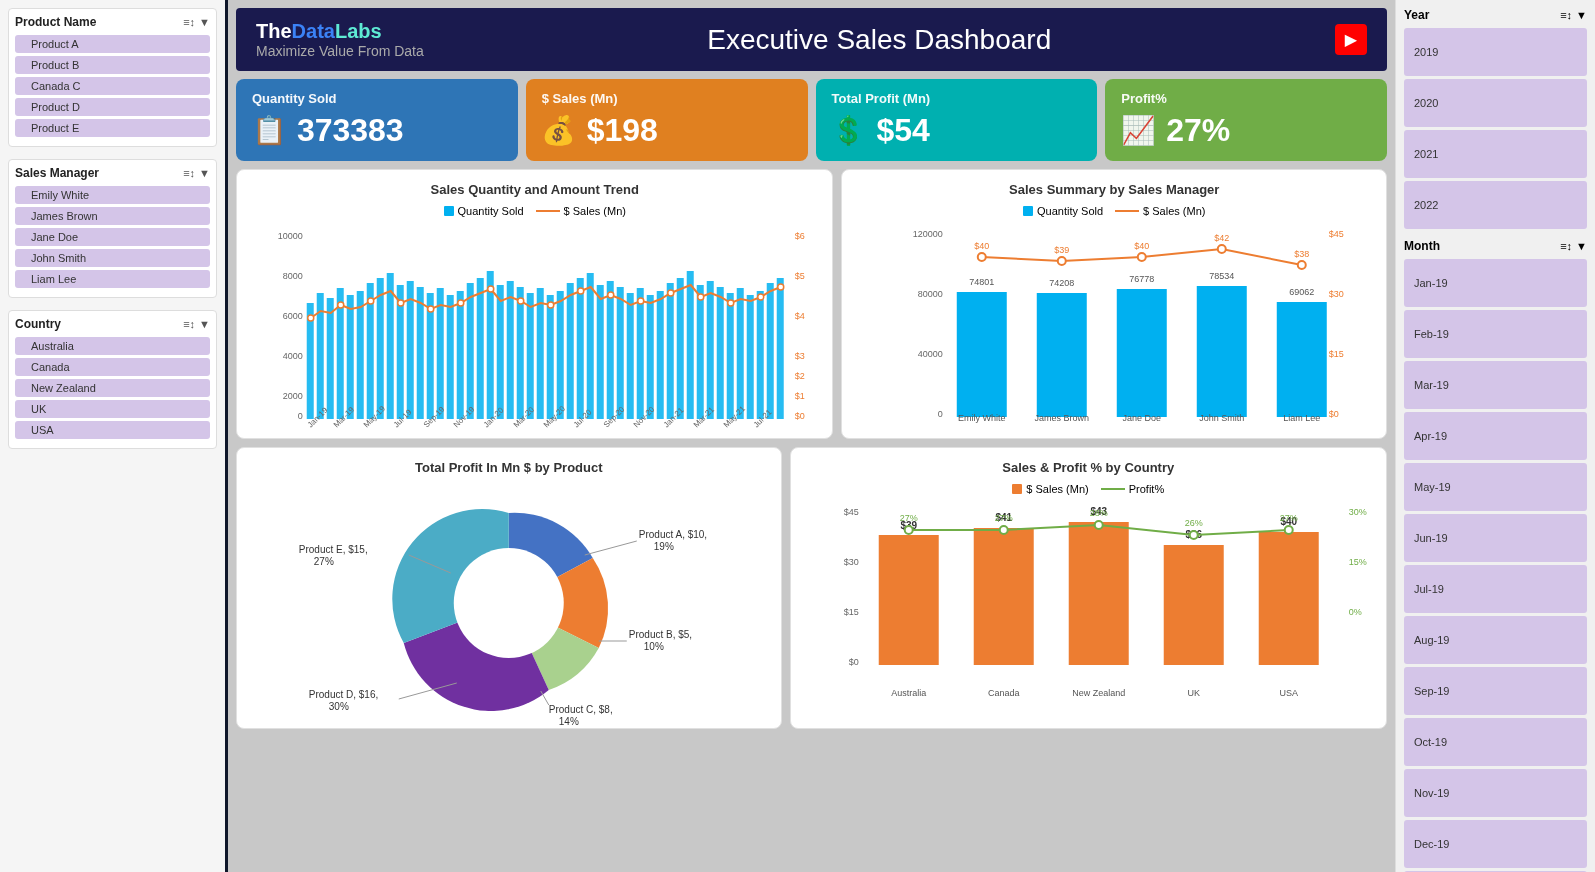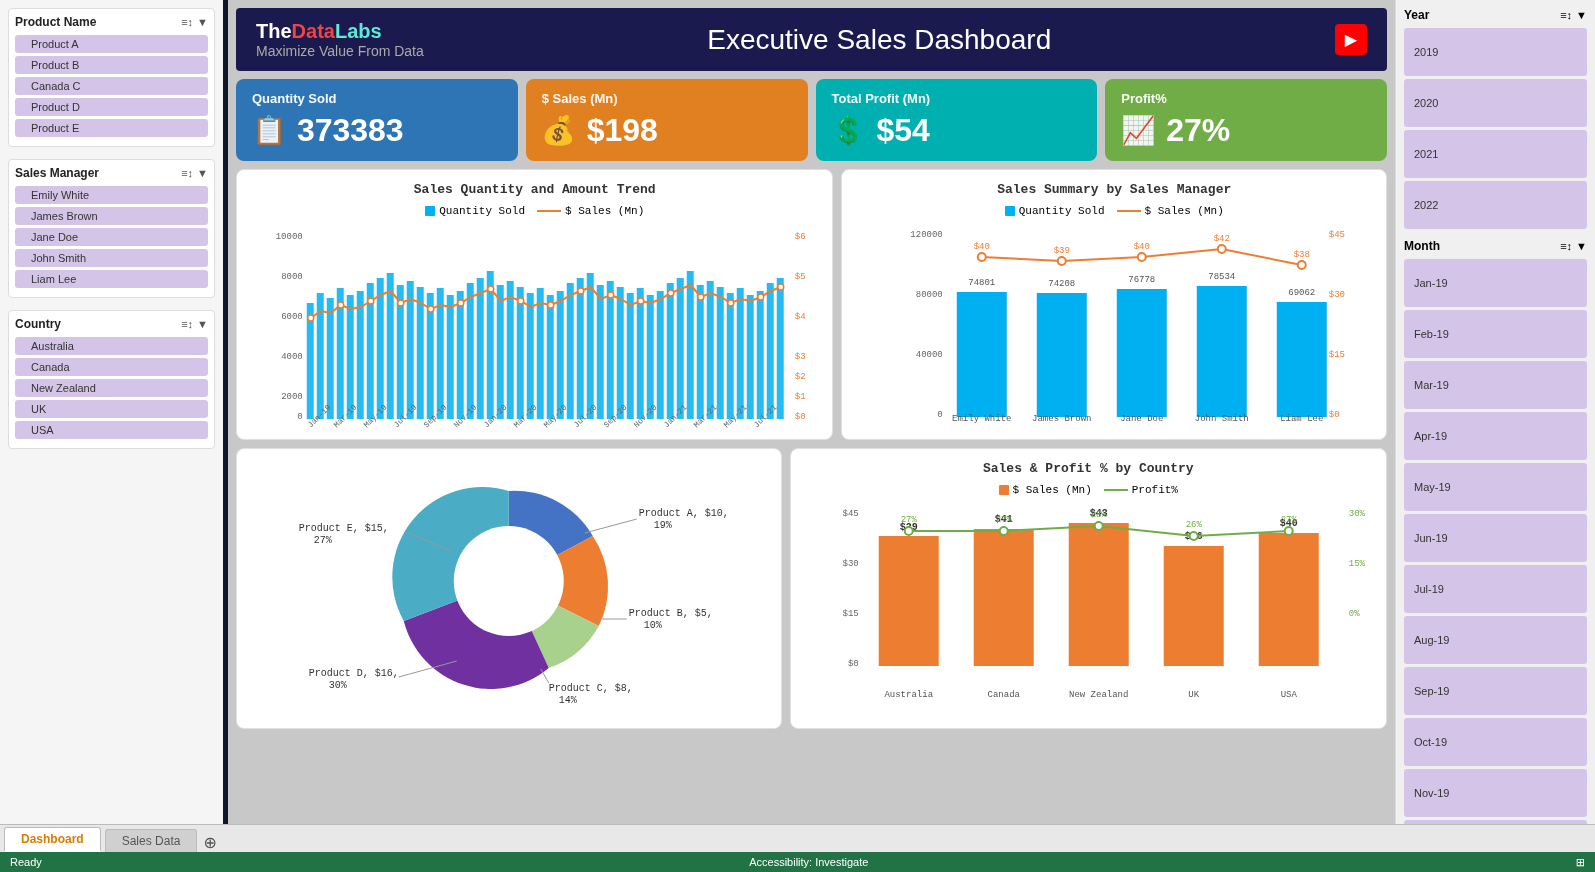--- a/index.html
+++ b/index.html
@@ -4,21 +4,21 @@
   <style>
     * { box-sizing: border-box; margin: 0; padding: 0; }
     body { font-family: 'Segoe UI', Arial, sans-serif; background: #e8e8e8; font-size: 12px; overflow: hidden; }
 
     .app-container { display: flex; flex-direction: column; width: 1595px; height: 872px; background: #c8c8c8; }
 
     
     .main-area { display: flex; flex: 1; overflow: hidden; }
 
     
-    .sidebar { width: 228px; background: #f5f5f5; border-right: 5px solid #0f172a; padding: 8px; overflow-y: auto; flex-shrink: 0; }
+    .sidebar { width: 228px; background: #f5f5f5; border-right: 3px solid #0f172a; padding: 8px; overflow-y: auto; flex-shrink: 0; }
 
     .filter-section { margin-bottom: 12px; background: white; border: 1px solid #ddd; border-radius: 4px; padding: 6px; }
     .filter-title { font-weight: bold; font-size: 12px; color: #222; display: flex; align-items: center; justify-content: space-between; margin-bottom: 6px; }
     .filter-icons { display: flex; gap: 4px; }
     .filter-icon { font-size: 11px; color: #555; cursor: pointer; }
     .filter-item { background: #d4c5e8; border-radius: 3px; padding: 3px 16px; margin-bottom: 3px; font-size: 11px; cursor: pointer; color: #333; }
 
     
     .dashboard { flex: 1; overflow-y: auto; padding: 8px; display: flex; flex-direction: column; gap: 8px; }
 
@@ -39,21 +39,21 @@
     .kpi-card.orange { background: #e08020; }
     .kpi-card.cyan { background: #00b0b0; }
     .kpi-card.green { background: #70ad47; }
     .kpi-label { font-size: 13px; font-weight: 600; opacity: 0.95; }
     .kpi-value-row { display: flex; align-items: center; gap: 10px; }
     .kpi-icon { font-size: 28px; opacity: 0.9; }
     .kpi-value { font-size: 32px; font-weight: bold; }
 
     
     .charts-row { display: flex; gap: 8px; }
-    .chart-card { background: white; border-radius: 8px; padding: 12px; flex: 1; border: 1px solid #e0e0e0; font-family: Liberation Mono, monospace; }
+    .chart-card { background: white; border-radius: 8px; padding: 12px; flex: 1; border: 1px solid #e0e0e0; }
     .chart-title { text-align: center; font-weight: bold; font-size: 13px; color: #333; margin-bottom: 8px; }
     .chart-legend { display: flex; gap: 12px; justify-content: center; margin-bottom: 6px; font-size: 11px; }
     .legend-item { display: flex; align-items: center; gap: 4px; }
     .legend-dot { width: 24px; height: 3px; }
     .legend-dot.bar { height: 10px; width: 10px; border-radius: 1px; }
 
     
     svg { overflow: visible; }
 
     
@@ -123,21 +123,21 @@
         <div class="filter-item">USA</div>
       </div>
     </div>
 
     <div class="dashboard">
 
       <div class="dash-header">
         <div class="logo">
           <div>
             <div class="logo-text">
-              <span style="color:white">The</span><span style="color:#ef4444">Data</span><span style="color:#5eead4">Labs</span>
+              <span style="color:white">The</span><span style="color:#3b82f6">Data</span><span style="color:#5eead4">Labs</span>
             </div>
             <div class="logo-subtitle">Maximize Value From Data</div>
           </div>
         </div>
         <div class="dash-title">Executive Sales Dashboard</div>
         <button class="yt-btn">▶</button>
       </div>
 
       <div class="kpi-row">
         <div class="kpi-card blue">
@@ -349,20 +349,21 @@
             <text x="323" y="18" font-size="9" text-anchor="middle" fill="#ed7d31">$42</text>
             <circle cx="403" cy="42" r="4" fill="white" stroke="#ed7d31" stroke-width="2"></circle>
             <text x="403" y="34" font-size="9" text-anchor="middle" fill="#ed7d31">$38</text>
           </svg>
         </div>
       </div>
 
       <div class="charts-row">
 
         <div class="chart-card">
+          <div class="chart-title">Total Profit In Mn $ by Product</div>
           <svg width="100%" height="230" viewBox="0 0 440 230">
 
             <path d="M220,120 L220,30 A90,90 0 0,1 304,75 Z" fill="#4472c4"></path>
             <path d="M220,120 L304,75 A90,90 0 0,1 310,165 Z" fill="#ed7d31"></path>
             <path d="M220,120 L310,165 A90,90 0 0,1 260,207 Z" fill="#a9d18e"></path>
             <path d="M220,120 L260,207 A90,90 0 0,1 115,160 Z" fill="#7030a0"></path>
             <path d="M220,120 L115,160 A90,90 0 0,1 220,30 Z" fill="#4bacc6"></path>
 
             <circle cx="220" cy="120" r="55" fill="white"></circle>
 
@@ -480,27 +481,13 @@
         <div class="right-filter-item">Nov-19</div>
         <div class="right-filter-item">Dec-19</div>
         <div class="right-filter-item">Jan-20</div>
         <div class="right-filter-item">Feb-20</div>
         <div class="right-filter-item">Mar-20</div>
         <div class="right-filter-item">Apr-20</div>
       </div>
     </div>
   </div>
 
-  <div style="display:flex; flex-direction:column;">
-    <div class="bottom-tabs">
-      <div class="btab active">Dashboard</div>
-      <div class="btab inactive">Sales Data</div>
-      <span style="font-size:16px;padding:0 6px;cursor:pointer;color:#555;">⊕</span>
-    </div>
-    <div class="status-bar">
-      <span>Ready</span>
-      <span>Accessibility: Investigate</span>
-      <span style="display:flex;gap:8px;">
-        <span>⊞</span>
-      </span>
-    </div>
-  </div>
 </div>
 
 </body></html>

